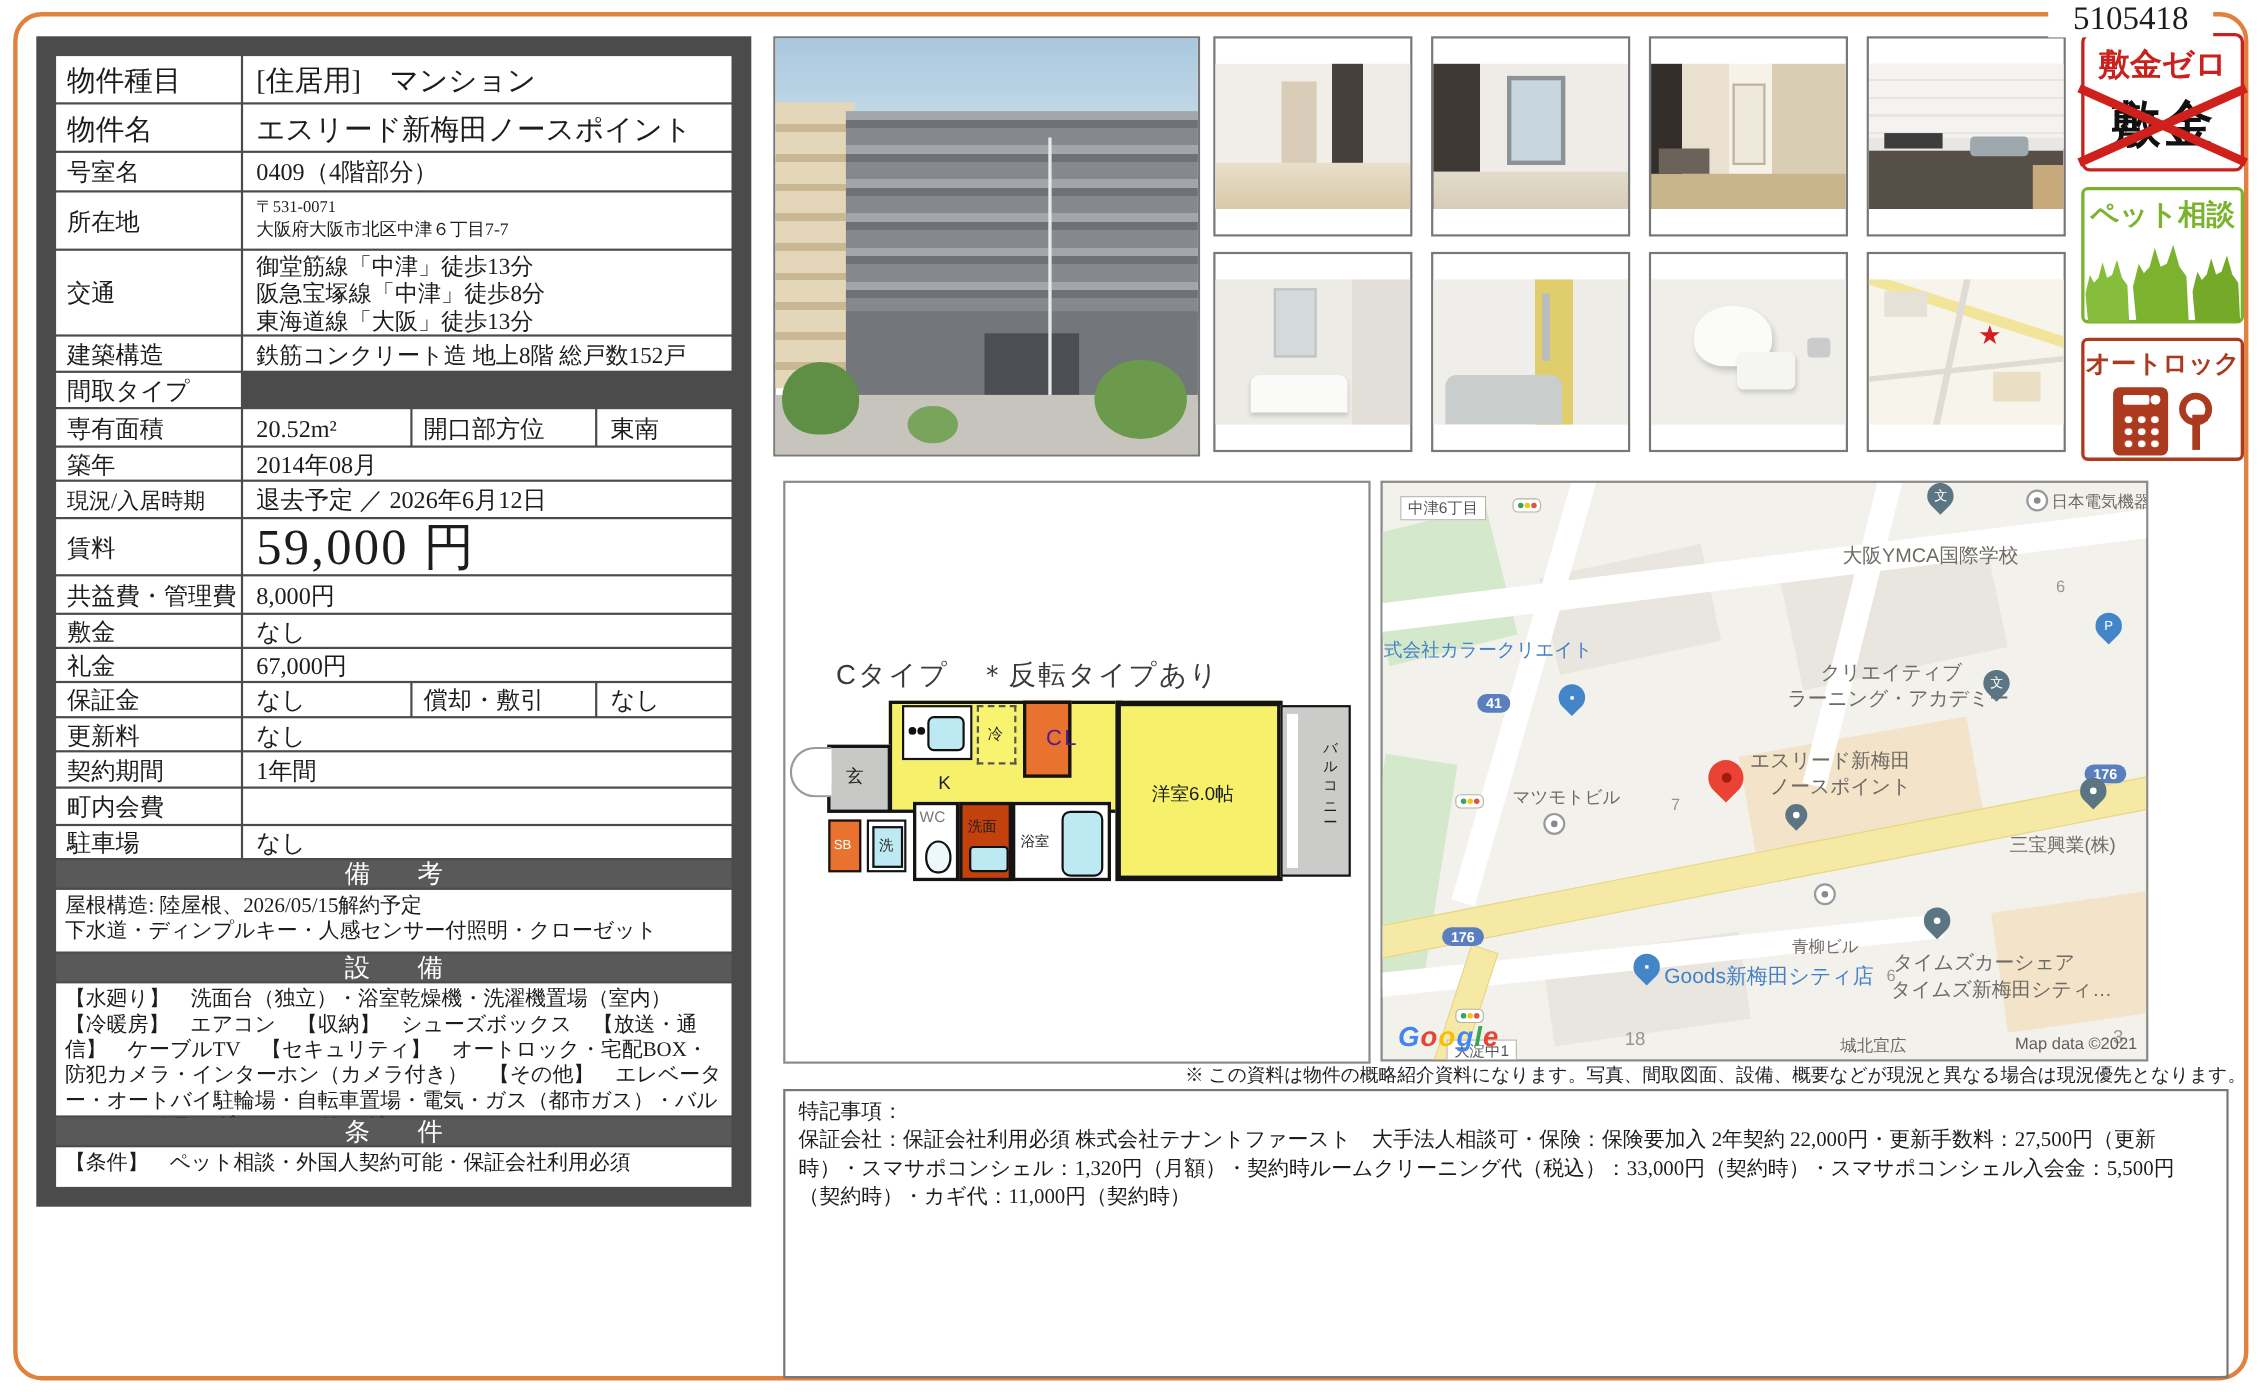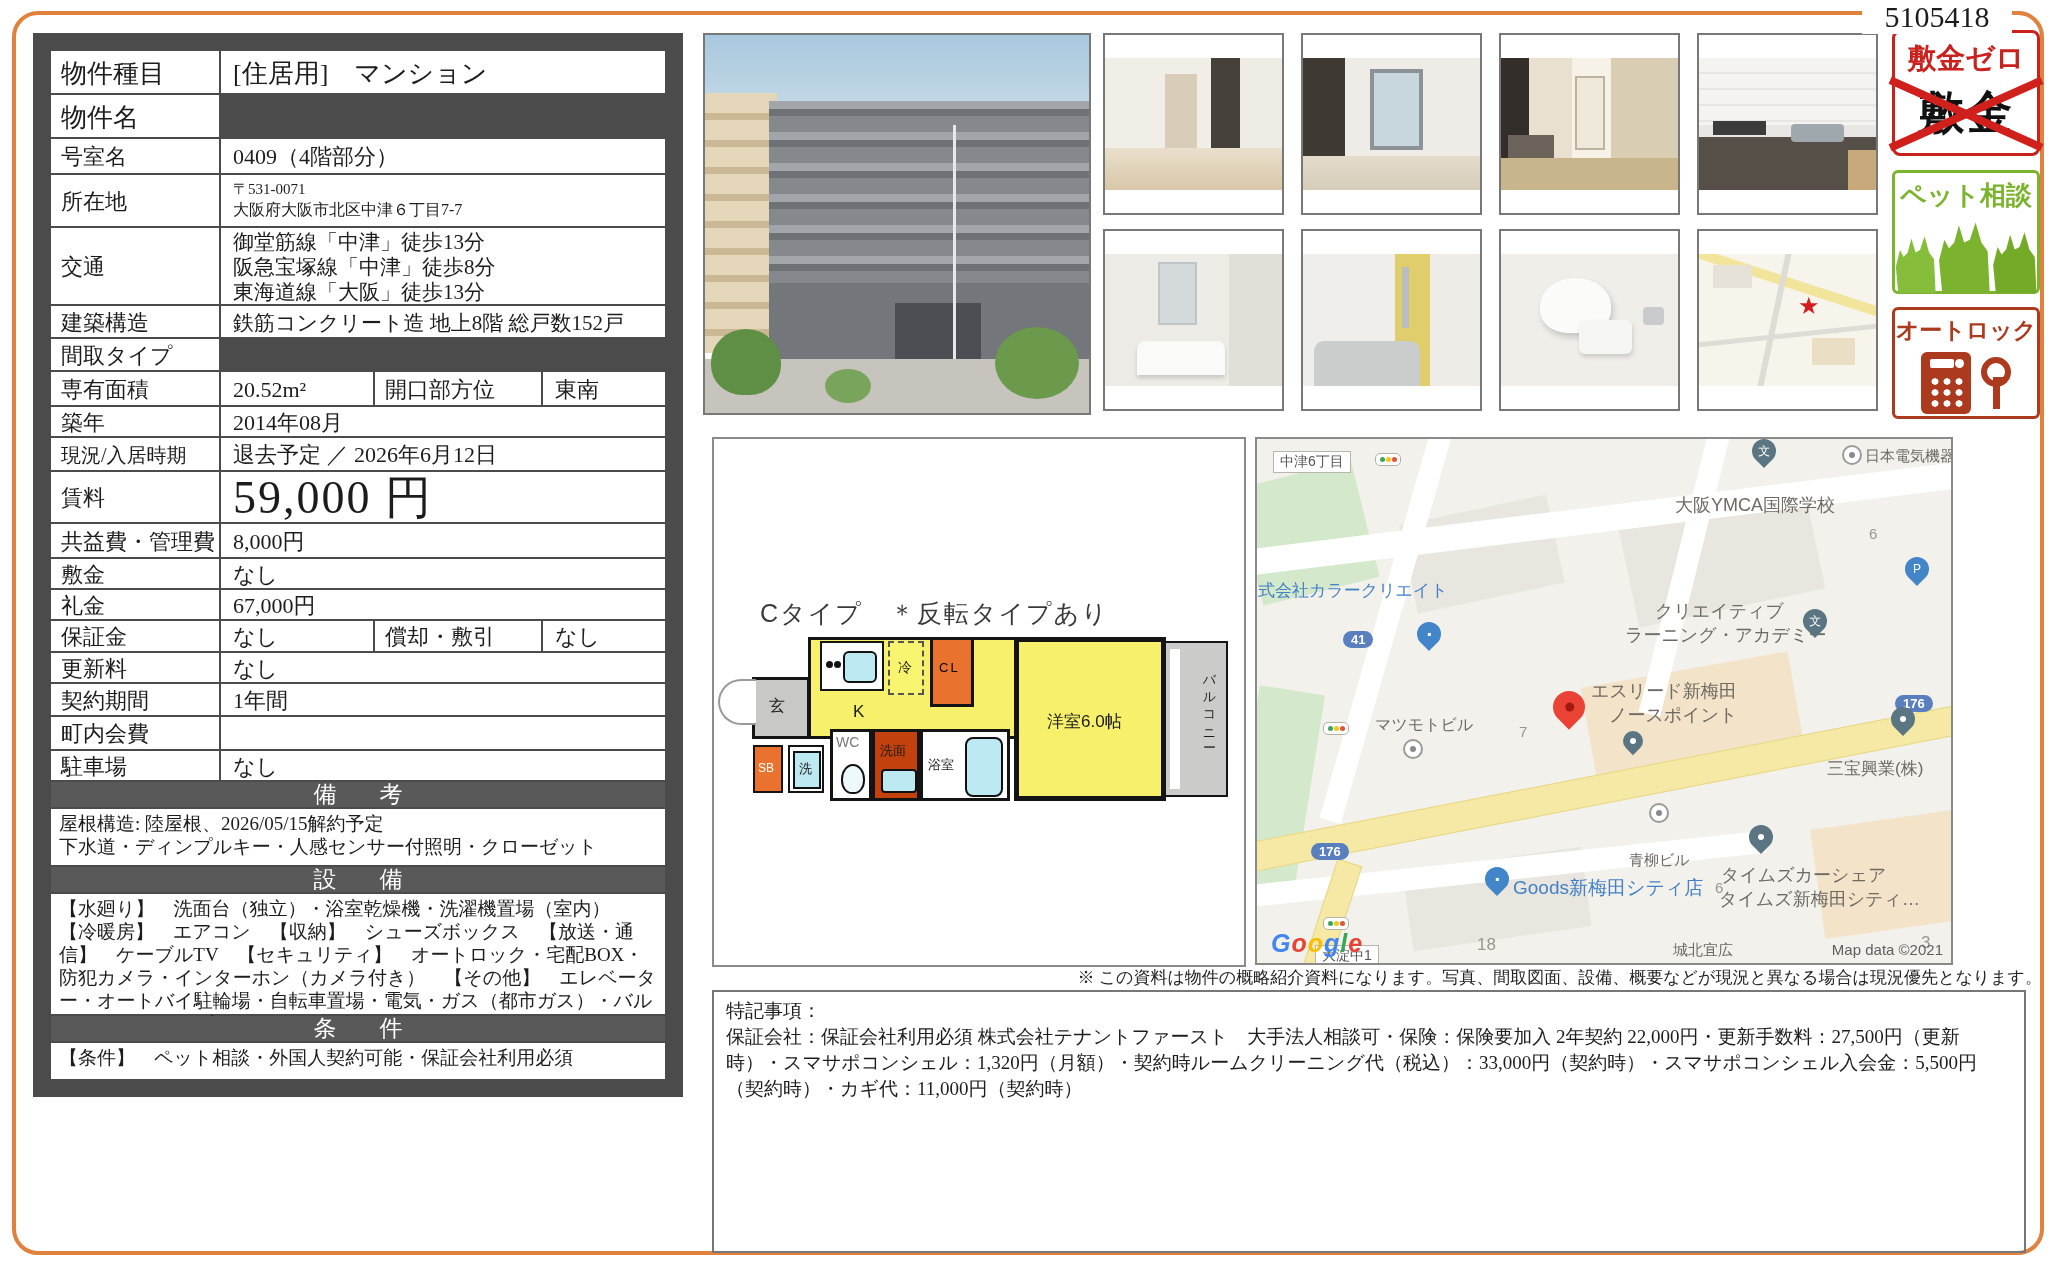--- a/index.html
+++ b/index.html
@@ -105,20 +105,21 @@
   <div class="frame"></div>
   <div class="docnum">5105418</div>
 
   <div class="pt">
     <div class="row" style="height:42px">
       <div class="cell lab fs26">物件種目</div>
       <div class="cell val fs26">[住居用]　マンション</div>
     </div>
     <div class="row" style="height:42px">
       <div class="cell lab fs26">物件名</div>
+      <div class="cell val fs26">エスリード新梅田ノースポイント</div>
     </div>
     <div class="row" style="height:34px">
       <div class="cell lab">号室名</div>
       <div class="cell val">0409（4階部分）</div>
     </div>
     <div class="row" style="height:51px">
       <div class="cell lab">所在地</div>
       <div class="cell val vcol">
         <div class="postal">〒531-0071</div>
         <div class="addr">大阪府大阪市北区中津６丁目7-7</div>
@@ -319,21 +320,21 @@
         <i style="position:absolute;left:4px;top:18px;width:7px;height:7px;background:#111;border-radius:50%;"></i>
         <i style="position:absolute;left:12px;top:18px;width:7px;height:7px;background:#111;border-radius:50%;"></i>
         <i style="position:absolute;right:5px;top:8px;width:30px;height:28px;background:#BDE9F2;border:2px solid #111;border-radius:6px;"></i>
       </div>
 
       <div class="fr" style="left:140px;top:4px;width:36px;height:54px;background:#F9F470;border:2px dashed #555;">
         <span style="position:absolute;left:8px;top:16px;font-size:14px;">冷</span>
       </div>
 
       <div class="fr" style="left:182px;top:0;width:44px;height:70px;background:#E8722E;">
-        <span style="position:absolute;left:6px;top:20px;font-size:13px;color:#000000;letter-spacing:2px;">CL</span>
+        <span style="position:absolute;left:18px;top:20px;font-size:20px;color:#4c1d95;letter-spacing:2px;">CL</span>
       </div>
 
       <div class="fr" style="left:4px;top:40px;width:58px;height:62px;background:#C8C8C6;">
         <span style="position:absolute;left:14px;top:16px;font-size:16px;">玄</span>
       </div>
       <div style="position:absolute;left:-30px;top:42px;width:36px;height:42px;border:2px solid #999;border-right:none;border-radius:42px 0 0 42px;background:#fff;"></div>
 
       <div class="fr" style="left:5px;top:108px;width:30px;height:48px;background:#E8722E;border-width:2px;">
         <span style="position:absolute;left:3px;top:14px;font-size:12px;color:#fff;">SB</span>
       </div>

